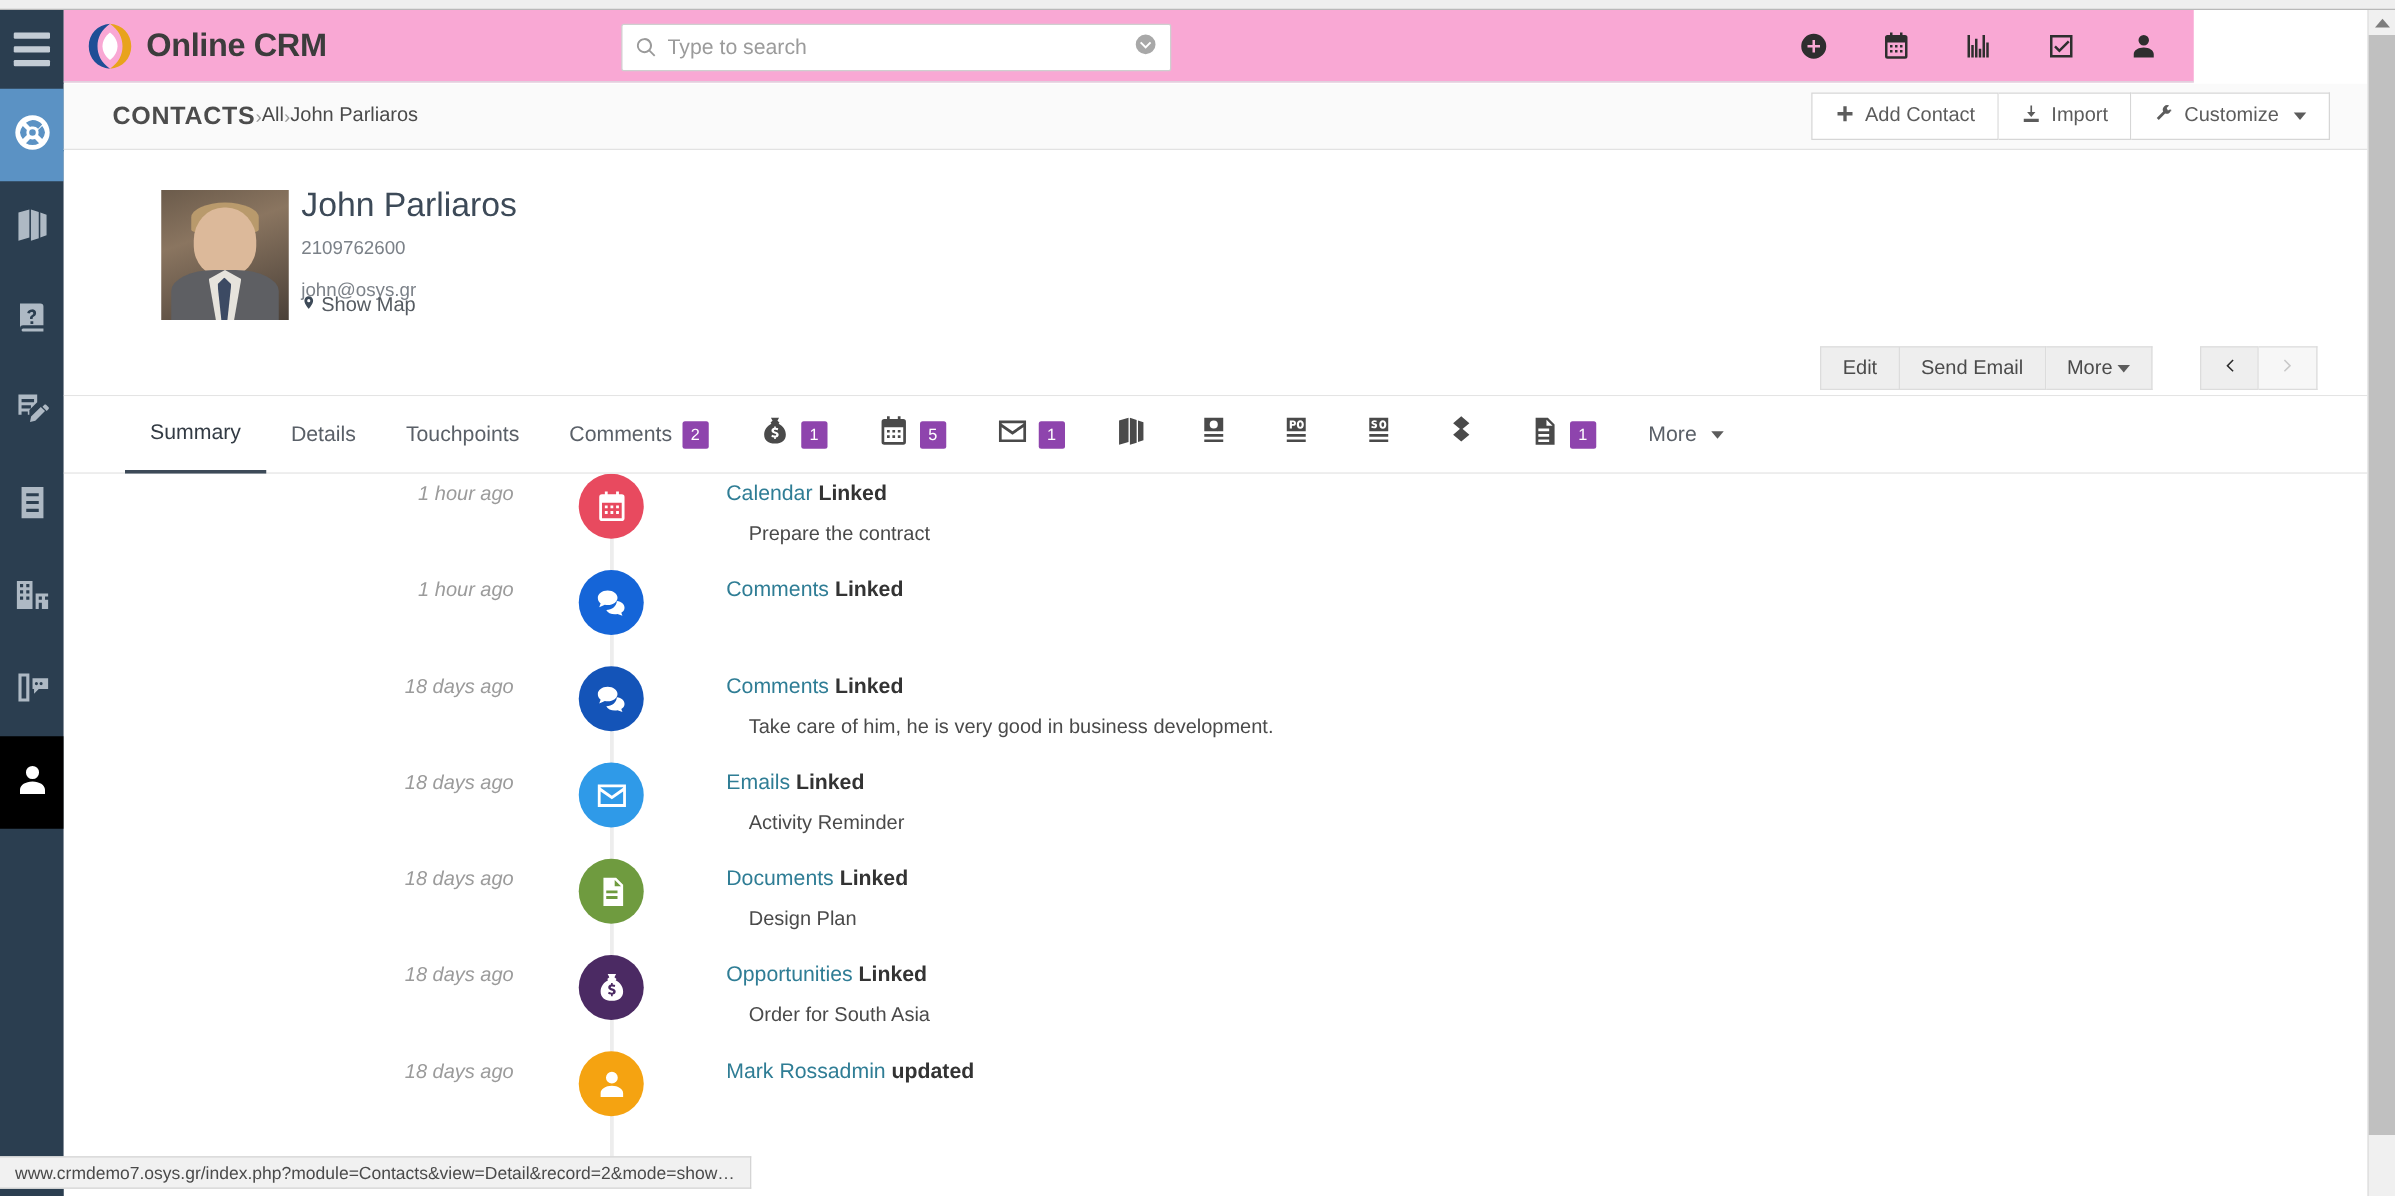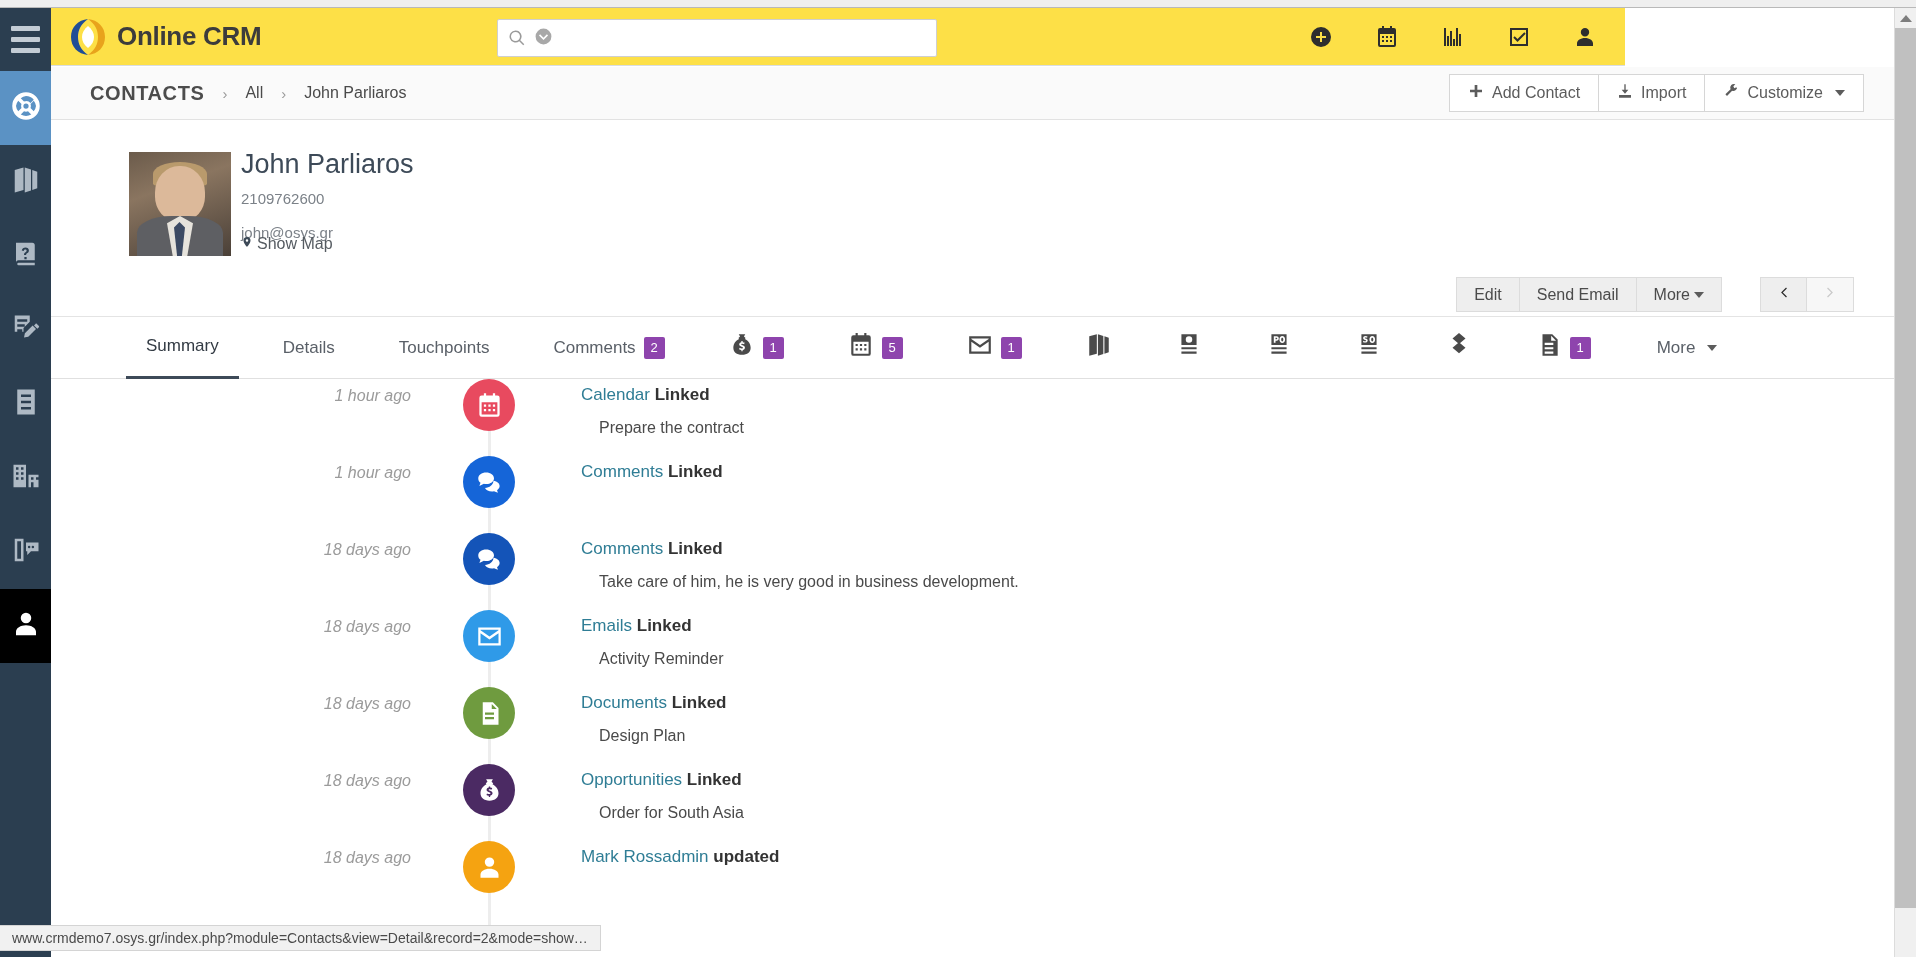--- a/index.html
+++ b/index.html
@@ -28,22 +28,22 @@
   .rail-item {
     height: 74px; display: flex; align-items: center; justify-content: center;
     cursor: pointer; color: #aeb9c4;
   }
   .rail-item.active { background: #5b92c4; color: #ffffff; }
   .rail-item.user-item { background: #000000; color: #ffffff; }
   .rail-item svg { width: 30px; height: 30px; fill: currentColor; }
 
   
   .topbar {
-    position: absolute; left: 51px; top: 8px; width: 1574px; height: 58px;
-    background: #fde047; border-bottom: 1px solid #d9dde1;
+    position: absolute; left: 51px; top: 8px; width: 1704px; height: 58px;
+    background: #f9a8d4; border-bottom: 1px solid #d9dde1;
     display: flex; align-items: center;
   }
   .logo-wrap { display: flex; align-items: center; margin-left: 16px; gap: 8px; }
   .logo-mark { width: 42px; height: 42px; }
   .logo-text {
     font-size: 26px; font-weight: bold; color: #3c3c3c; letter-spacing: -0.3px;
   }
   .search-box {
     position: absolute; left: 446px; top: 11px; width: 440px; height: 38px;
     border: 1px solid #cfcfcf; background: #fff; border-radius: 2px;
@@ -63,21 +63,21 @@
   }
   .top-icons .ticon { cursor: pointer; display: flex; }
   .top-icons svg { width: 24px; height: 24px; fill: #2e2e2e; }
 
   
   .crumbbar {
     position: absolute; left: 51px; top: 67px; width: 1843px; height: 53px;
     background: #fafafa; border-bottom: 1px solid #e2e2e2;
     display: flex; align-items: center;
   }
-  .crumbs { display: flex; align-items: center; margin-left: 39px; gap: 18px; }
+  .crumbs { display: flex; align-items: center; margin-left: 39px; gap: 0; }
   .crumb-root {
     font-size: 20px; font-weight: bold; color: #4c4c4c; letter-spacing: 0.6px;
     cursor: pointer;
   }
   .crumb-sep { color: #9a9a9a; font-size: 15px; }
   .crumb-link { font-size: 16px; color: #4a4a4a; cursor: pointer; }
   .crumb-current { font-size: 16px; color: #4a4a4a; }
   .crumb-actions {
     position: absolute; right: 30px; display: flex; align-items: center;
   }
@@ -158,21 +158,21 @@
     width: 47px; height: 35px; background: #eeeeee; border: 1px solid #dcdcdc;
     display: flex; align-items: center; justify-content: center; cursor: pointer;
   }
   .nav-btn + .nav-btn { border-left: none; background: #f7f7f7; }
   .nav-btn svg { width: 14px; height: 17px; }
 
   
   .tabbar {
     position: absolute; left: 51px; top: 317px; width: 1843px; height: 62px;
     background: #ffffff; border-bottom: 1px solid #e0e0e0;
-    display: flex; align-items: center; padding-left: 75px; gap: 24px;
+    display: flex; align-items: center; padding-left: 49px;
   }
   .tab {
     display: flex; align-items: center; gap: 8px; height: 62px;
     padding: 0 20px; cursor: pointer; font-size: 17px; color: #5a6068;
     position: relative;
   }
   .tab.active { color: #333b44; border-bottom: 3px solid #3d4a58; }
   .tab svg { width: 26px; height: 26px; fill: #4a4a4a; }
   .badge {
     background: #8e44ad; color: #fff; font-size: 13px; min-width: 21px;
@@ -318,20 +318,21 @@
     </span>
     <span class="logo-text">Online CRM</span>
   </div>
 
   <div class="search-box">
     <span class="search-icon">
       <svg viewBox="0 0 24 24">
           <path d="M10 2a8 8 0 105 14.3l5.3 5.3 1.4-1.4-5.3-5.3A8 8 0 0010 2zm0 2a6 6 0 110 12 6 6 0 010-12z"></path>
         </svg>
     </span>
+    <input class="search-input" value="" placeholder="Type to search" style="">
     <span class="search-caret">
       <svg viewBox="0 0 24 24">
           <path d="M12 2a10 10 0 100 20 10 10 0 000-20zm-4.3 7.3L12 13.6l4.3-4.3 1.4 1.4L12 16.4l-5.7-5.7 1.4-1.4z"></path>
         </svg>
     </span>
   </div>
 
   <div class="top-icons">
     <span class="ticon">
       <svg viewBox="0 0 24 24">

